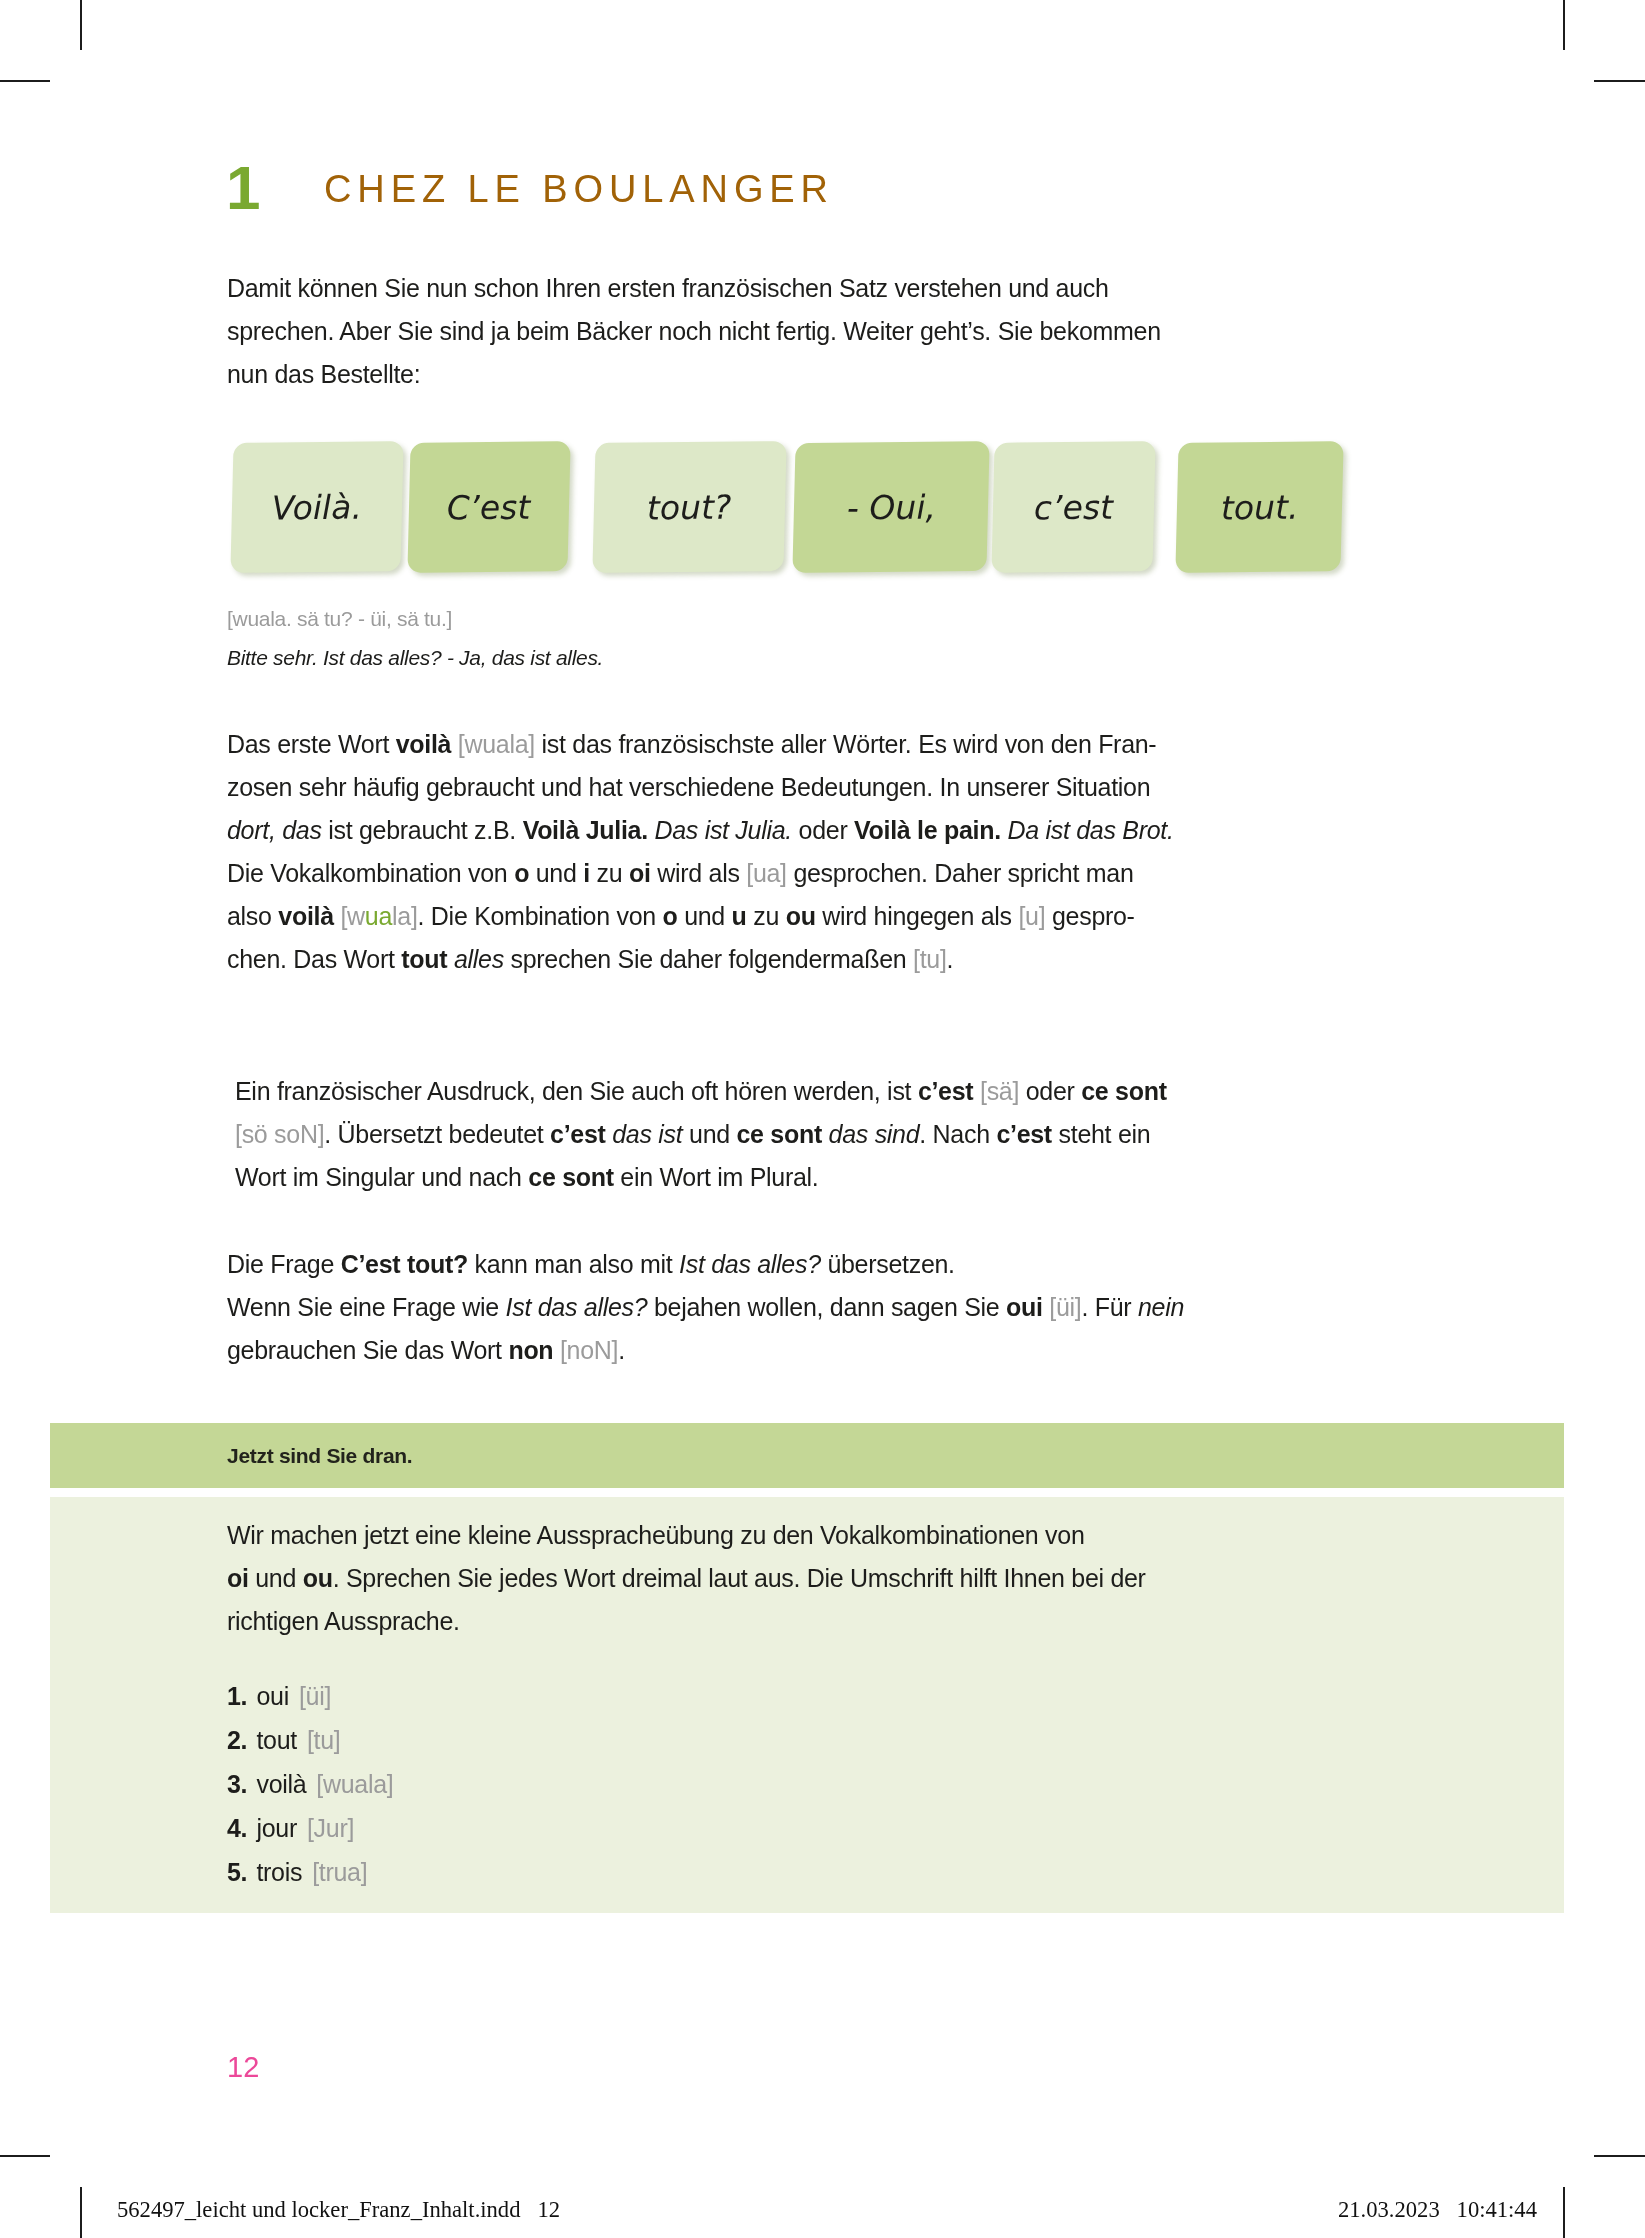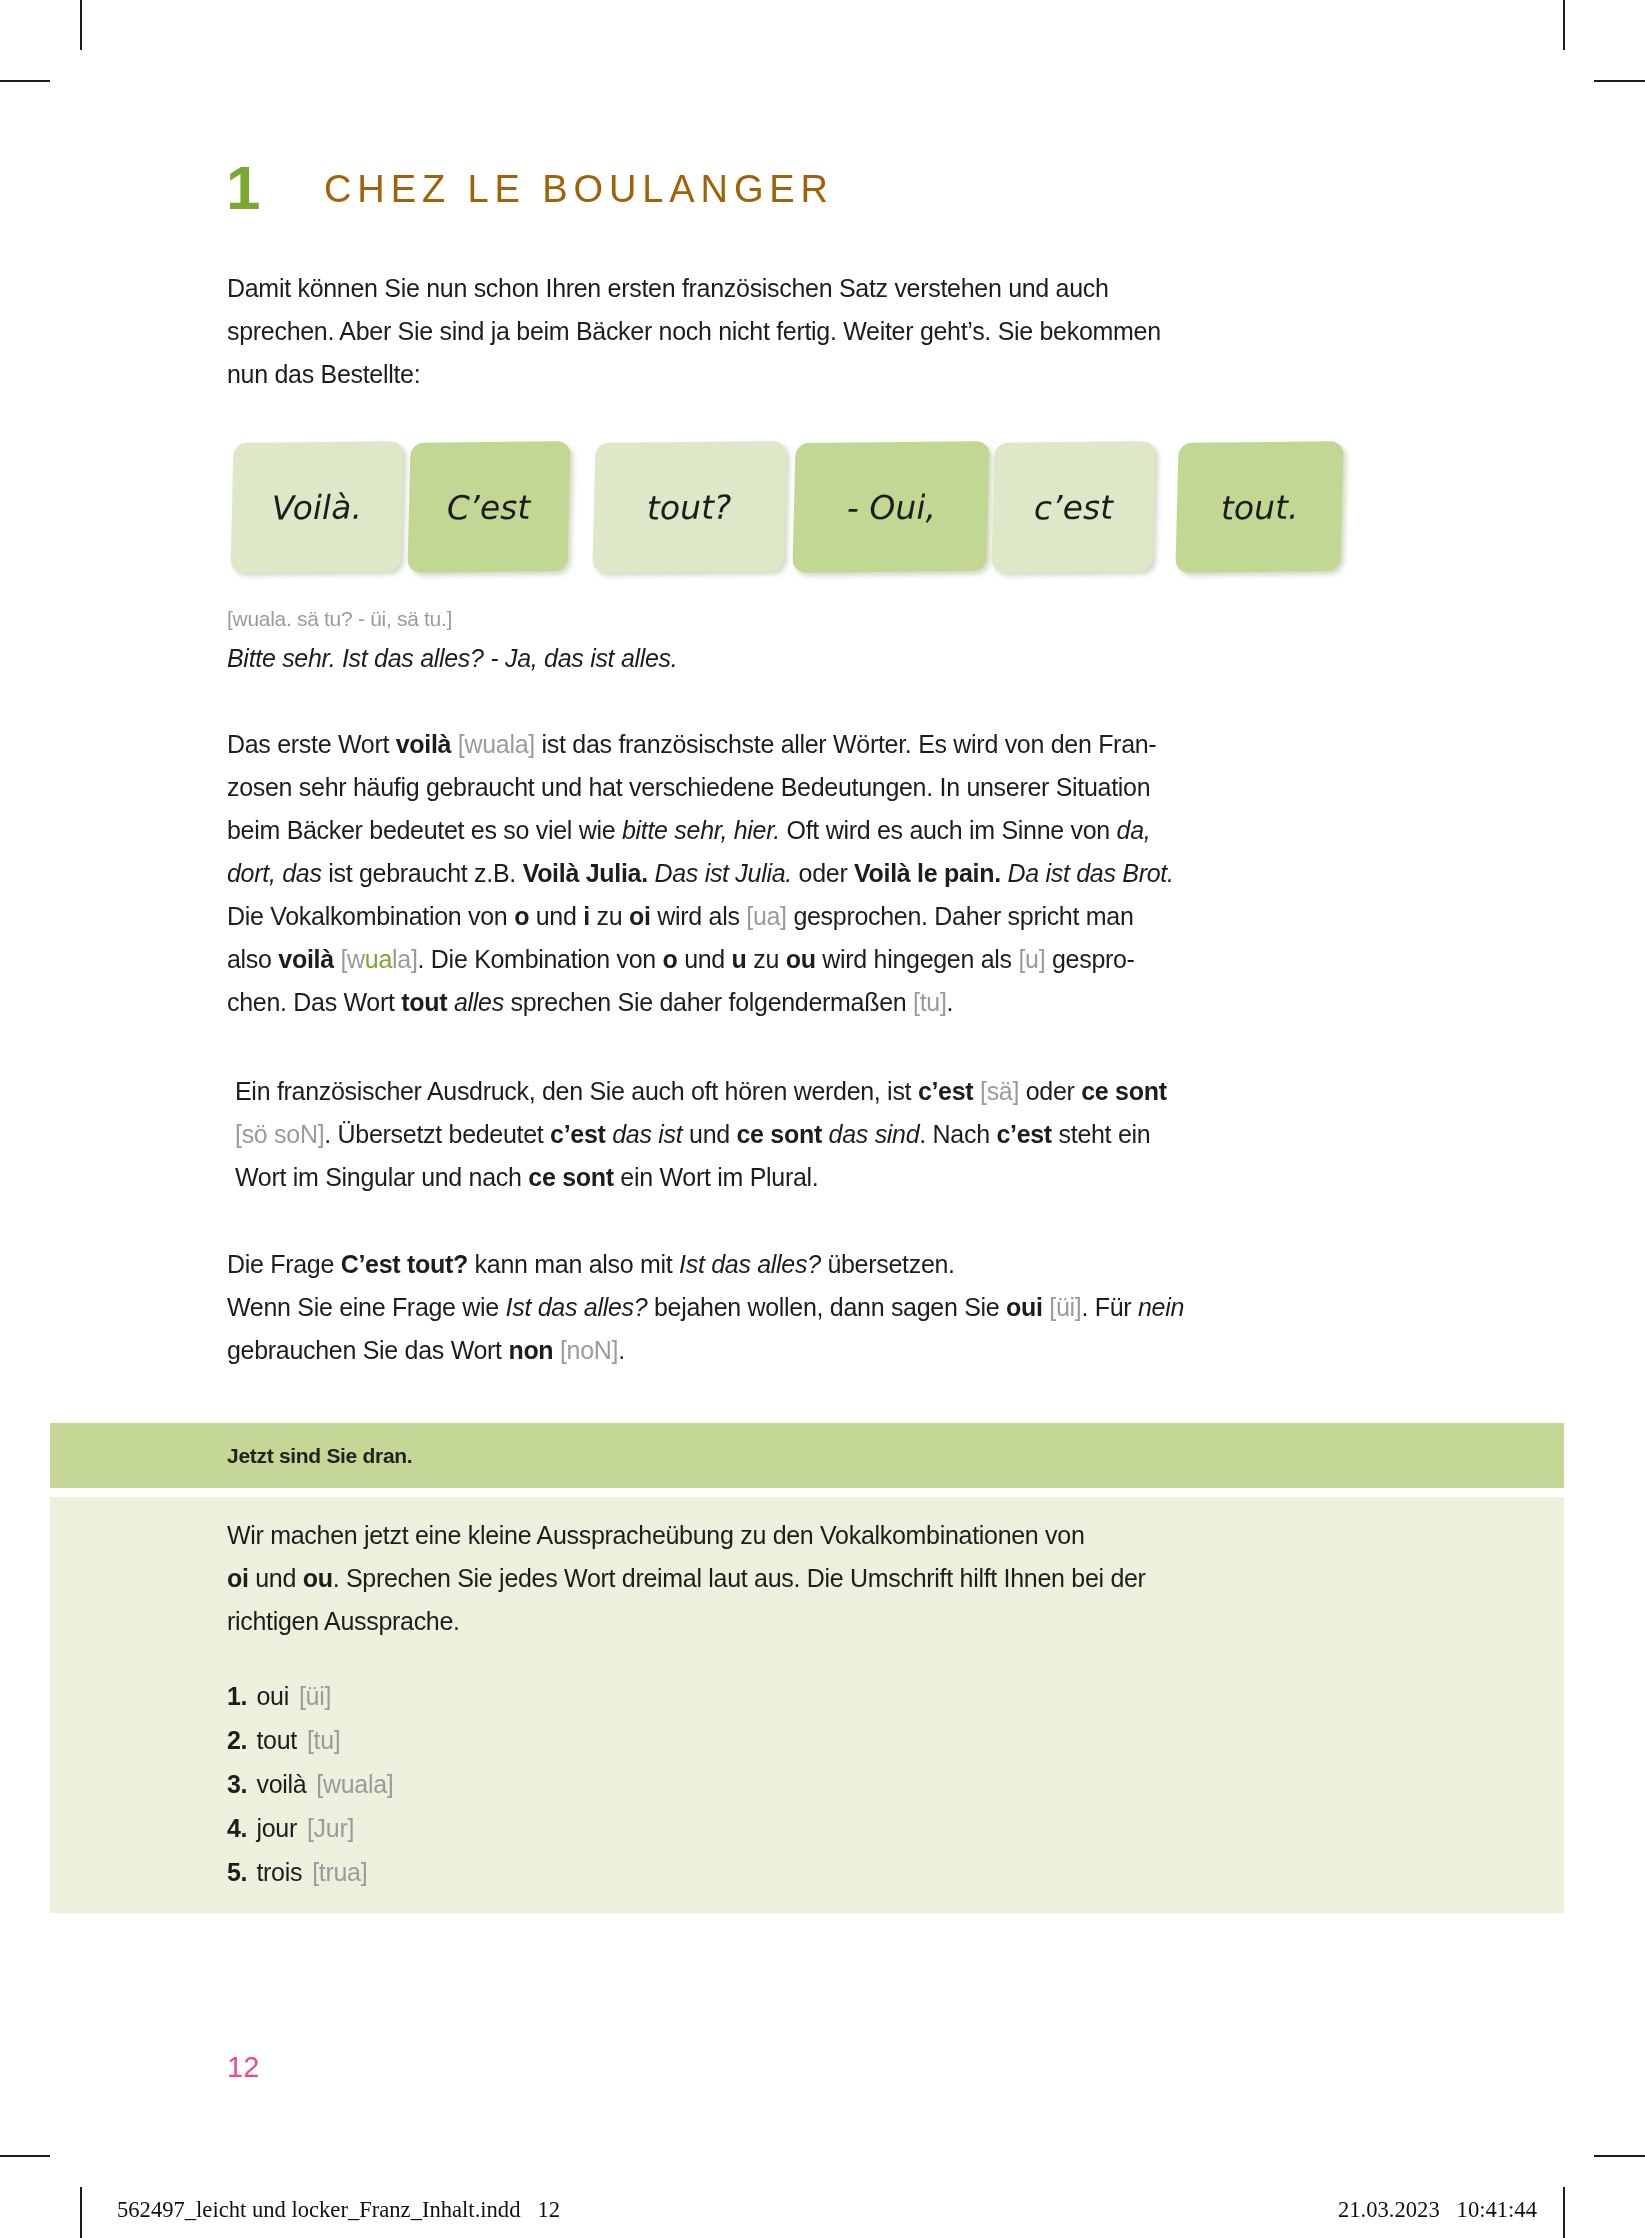--- a/index.html
+++ b/index.html
@@ -16,21 +16,21 @@
 
   .intro{top:267px;}
 
   .tile{position:absolute;top:442px;height:130px;border-radius:13.4px;transform:skewX(-2deg) rotate(-0.6deg);
         box-shadow:3.3px 3.3px 5px rgba(110,130,70,0.30);display:flex;align-items:center;justify-content:center;}
   .tile.light{background:#dde8c8;}
   .tile.dark{background:#c3d795;}
   .tile-text{font-family:"DejaVu Sans",sans-serif;font-style:italic;font-size:33px;color:#1d1d1b;transform:skewX(2deg);}
 
   .phonetic{position:absolute;left:227px;top:604px;font-size:21px;line-height:30px;color:#9b9b9b;letter-spacing:-0.3px;}
-  .translation{position:absolute;left:227px;top:642px;font-size:25px;line-height:32px;font-style:italic;color:#1d1d1b;letter-spacing:-0.3px;}
+  .translation{position:absolute;left:227px;top:642px;font-size:21px;line-height:32px;font-style:italic;color:#1d1d1b;letter-spacing:-0.3px;}
 
   .para1{top:723px;}
   .para2{top:1070px;margin-left:8px;}
   .para3{top:1243px;}
 
   .seg-b{font-weight:700;}
   .seg-i{font-style:italic;}
   .seg-g{color:#9b9b9b;}
   .seg-gr{color:#7aa930;}
 
@@ -95,21 +95,20 @@
         <span class="tile-text">tout.</span>
       </div>
   </div>
 
   <div class="phonetic">[wuala. sä tu? - üi, sä tu.]</div>
   <div class="translation">Bitte sehr. Ist das alles? - Ja, das ist alles.</div>
 
   <div class="textcol para1">
     <div class="line"><span>Das erste Wort </span><span class="seg-b">voilà </span><span class="seg-g">[wuala]</span><span> ist das französischste aller Wörter. Es wird von den Fran-</span></div>
     <div class="line"><span>zosen sehr häufig gebraucht und hat verschiedene Bedeutungen. In unserer Situation</span></div>
-    <div class="line"><span>beim Bäcker bedeutet es so viel wie </span><span class="seg-i">bitte sehr, hier.</span><span> Oft wird es auch im Sinne von </span><span class="seg-i">da,</span></div>
     <div class="line"><span class="seg-i">dort, das</span><span> ist gebraucht z.B. </span><span class="seg-b">Voilà Julia. </span><span class="seg-i">Das ist Julia. </span><span>oder </span><span class="seg-b">Voilà le pain. </span><span class="seg-i">Da ist das Brot.</span></div>
     <div class="line"><span>Die Vokalkombination von </span><span class="seg-b">o</span><span> und </span><span class="seg-b">i</span><span> zu </span><span class="seg-b">oi</span><span> wird als </span><span class="seg-g">[ua]</span><span> gesprochen. Daher spricht man</span></div>
     <div class="line"><span>also </span><span class="seg-b">voilà </span><span class="seg-g">[w</span><span class="seg-gr">ua</span><span class="seg-g">la]</span><span>. Die Kombination von </span><span class="seg-b">o</span><span> und </span><span class="seg-b">u</span><span> zu </span><span class="seg-b">ou</span><span> wird hingegen als </span><span class="seg-g">[u]</span><span> gespro-</span></div>
     <div class="line"><span>chen. Das Wort </span><span class="seg-b">tout </span><span class="seg-i">alles</span><span> sprechen Sie daher folgendermaßen </span><span class="seg-g">[tu]</span><span>.</span></div>
   </div>
 
   <div class="textcol para2">
     <div class="line"><span>Ein französischer Ausdruck, den Sie auch oft hören werden, ist </span><span class="seg-b">c’est </span><span class="seg-g">[sä]</span><span> oder </span><span class="seg-b">ce sont</span></div>
     <div class="line"><span class="seg-g">[sö soN]</span><span>. Übersetzt bedeutet </span><span class="seg-b">c’est </span><span class="seg-i">das ist</span><span> und </span><span class="seg-b">ce sont </span><span class="seg-i">das sind</span><span>. Nach </span><span class="seg-b">c’est</span><span> steht ein</span></div>
     <div class="line"><span>Wort im Singular und nach </span><span class="seg-b">ce sont</span><span> ein Wort im Plural.</span></div>

